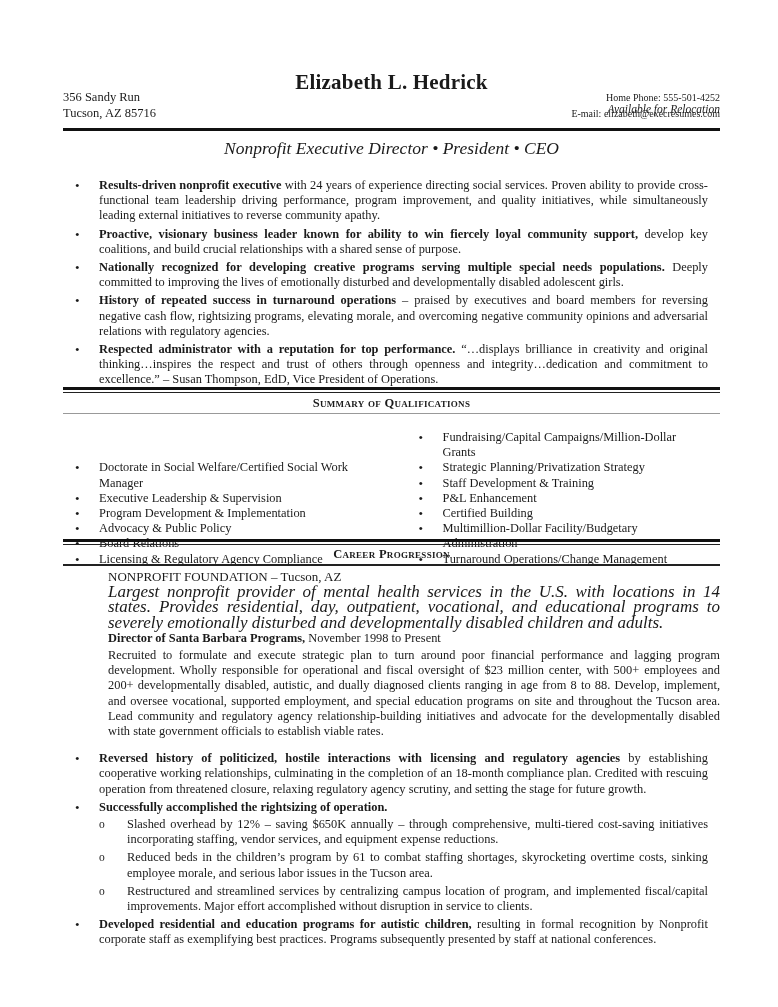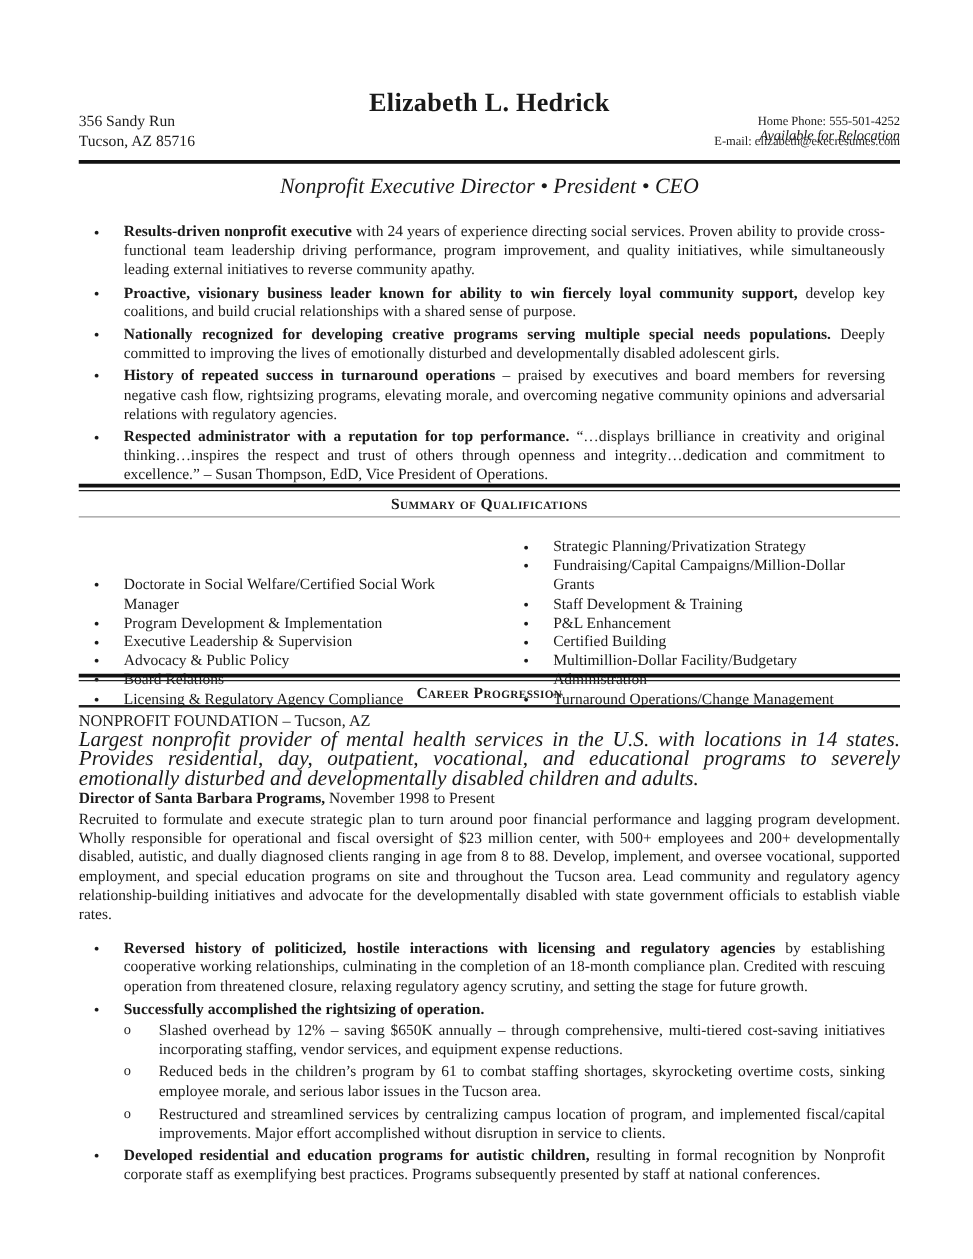--- a/index.html
+++ b/index.html
@@ -26,21 +26,21 @@
   ul.sub > li { position: relative; padding-left: 28px; font-size: 12.4px; line-height: 15.2px;
                 text-align: justify; margin-bottom: 3px; }
   ul.sub > li::before { content: "o"; position: absolute; left: 0; top: 0; font-size: 11.5px; }
   .blk { position: absolute; left: 0; right: 0; }
   .sec-title { position: absolute; left: 0; right: 0; text-align: center; font-weight: bold;
                font-size: 12.5px; font-variant: small-caps; letter-spacing: 0.3px; }
   .cols { display: flex; align-items: flex-end; }
   .cols .col { flex: 1; }
   .cols ul.bul > li { text-align: left; margin-bottom: 0; line-height: 15.2px; }
   .b { font-weight: bold; }
-  .p { font-size: 12.4px; line-height: 15.2px; text-align: justify; }
+  .p { font-size: 12.4px; line-height: 15.2px; text-align: justify; margin-left: 45px; }
   .it { font-style: italic; }
 </style>
 </head>
 <body>
 
 <div class="page">
 
   <div class="hdr">
     <div class="name">Elizabeth L. Hedrick</div>
     <div class="addr">
@@ -70,31 +70,31 @@
   <div class="rule-thick" style="top:387px;"></div>
   <div class="rule-thin" style="top:392px; background:#222;"></div>
   <div class="sec-title" style="top:396px;">Summary of Qualifications</div>
   <div class="rule-thin" style="top:413px;"></div>
 
   <div class="blk" style="top:418px;">
     <div class="cols">
       <div class="col" style="padding-right:24px;">
         <ul class="bul">
           <li>Doctorate in Social Welfare/Certified Social Work Manager</li>
+          <li>Executive Leadership &amp; Supervision</li>
           <li>Program Development &amp; Implementation</li>
-          <li>Executive Leadership &amp; Supervision</li>
           <li>Advocacy &amp; Public Policy</li>
           <li>Board Relations</li>
           <li>Licensing &amp; Regulatory Agency Compliance</li>
         </ul>
       </div>
       <div class="col" style="padding-left:6px;">
         <ul class="bul">
+          <li>Fundraising/Capital Campaigns/Million-Dollar Grants</li>
           <li>Strategic Planning/Privatization Strategy</li>
-          <li>Fundraising/Capital Campaigns/Million-Dollar Grants</li>
           <li>Staff Development &amp; Training</li>
           <li>P&amp;L Enhancement</li>
           <li>Certified Building</li>
           <li>Multimillion-Dollar Facility/Budgetary Administration</li>
           <li>Turnaround Operations/Change Management</li>
         </ul>
       </div>
     </div>
   </div>
 

